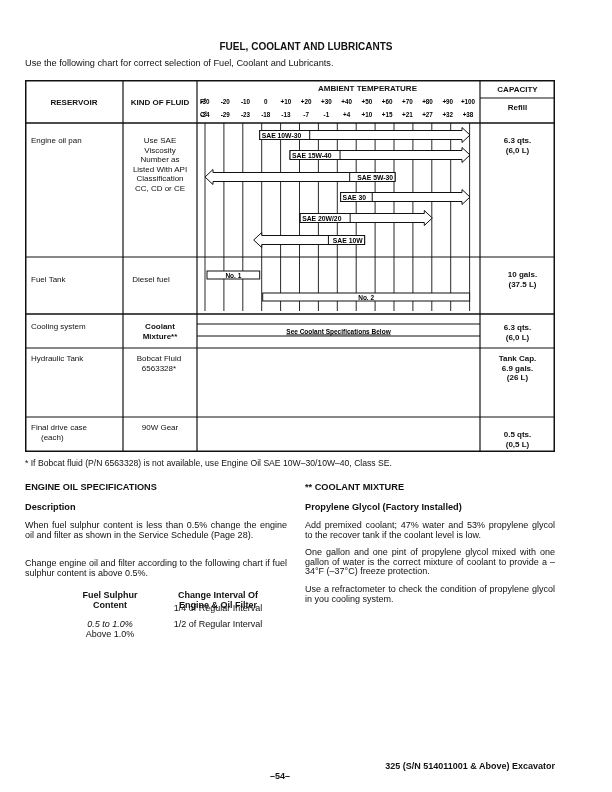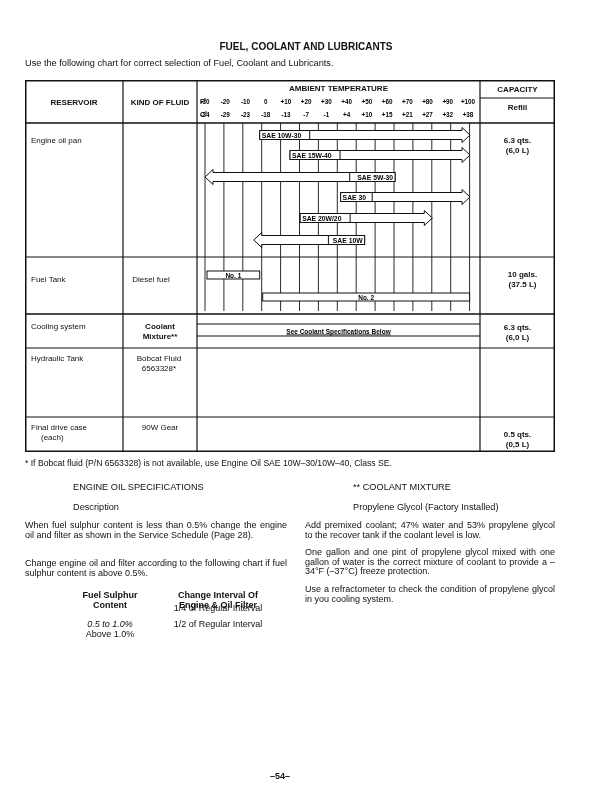--- a/index.html
+++ b/index.html
@@ -7,21 +7,21 @@
          font-family: "Liberation Sans", sans-serif; color: #111; }
   .abs { position: absolute; }
   .title { left: 0; width: 612px; top: 41px; text-align: center; font-weight: bold; font-size: 10px; }
   .intro { left: 25px; top: 58px; font-size: 9.2px; }
   .tbl { left: 25px; top: 80px; width: 530px; height: 372px; }
   .txt { position: absolute; font-size: 8px; line-height: 9.6px; }
   .c { text-align: center; }
   .b { font-weight: bold; }
   svg text { font-family: "Liberation Sans", sans-serif; }
   .foot { left: 25px; top: 458px; font-size: 8.6px; }
-  .h2 { font-weight: normal; font-size: 9.2px; margin-left: 48px; }
+  .h2 { font-weight: bold; font-size: 9.2px; }
   .para { font-size: 9px; line-height: 9.6px; text-align: justify; }
   .col-l { left: 25px; width: 262px; }
   .col-r { left: 305px; width: 250px; }
   .sulph { font-size: 9px; line-height: 10px; text-align: center; }
   .footer { font-size: 9px; font-weight: bold; line-height: 10px; }
 </style>
 </head>
 <body>
 
 <div class="abs title">FUEL, COOLANT AND LUBRICANTS</div>
@@ -106,25 +106,33 @@
       <text x="208.34615384615384" y="197.5" font-size="6.5" font-weight="bold" text-anchor="middle">No. 1</text>
       <rect x="237.69230769230768" y="213" width="206.9076923076923" height="8" fill="#fff" stroke="#111" stroke-width="1"></rect>
       <text x="341.1461538461538" y="219.5" font-size="6.5" font-weight="bold" text-anchor="middle">No. 2</text>
       <line x1="172" y1="244" x2="455" y2="244" stroke="#111" stroke-width="1"></line>
       <line x1="172" y1="256" x2="455" y2="256" stroke="#111" stroke-width="1"></line>
       <text x="313.5" y="253.5" font-size="6.5" font-weight="bold" text-anchor="middle" text-decoration="underline">See Coolant Specifications Below</text>
     </svg>
 
   <div class="txt b c" style="left:0;width:98px;top:18px;">RESERVOIR</div>
   <div class="txt b c" style="left:98px;width:74px;top:18px;">KIND OF FLUID</div>
-  <div class="txt b c" style="left:172px;width:283px;top:4px;">AMBIENT TEMPERATURE</div>
+  <div class="txt b c" style="left:172px;width:283px;top:4px;padding-left:29px;">AMBIENT TEMPERATURE</div>
   <div class="txt b c" style="left:455px;width:75px;top:5px;">CAPACITY</div>
   <div class="txt b c" style="left:455px;width:75px;top:23px;">Refill</div>
 
   <div class="txt" style="left:6px;top:56px;">Engine oil pan</div>
+  <div class="txt c" id="fluid-0" style="left:98px;width:74px;top:56px;">
+      <div>Use SAE</div>
+      <div>Viscosity</div>
+      <div>Number as</div>
+      <div>Listed With API</div>
+      <div>Classification</div>
+      <div>CC, CD or CE</div>
+    </div>
   <div class="txt b c" id="cap-0" style="left:455px;width:75px;top:56px;">
       <div>6.3 qts.</div>
       <div>(6,0 L)</div>
     </div>
 
   <div class="txt" style="left:6px;top:195px;">Fuel Tank</div>
   <div class="txt c" id="fluid-1" style="left:98px;width:56px;top:195px;">
       <div>Diesel fuel</div>
     </div>
   <div class="txt b c" id="cap-1" style="left:455px;width:85px;top:190px;">
@@ -139,20 +147,25 @@
     </div>
   <div class="txt b c" id="cap-2" style="left:455px;width:75px;top:243px;">
       <div>6.3 qts.</div>
       <div>(6,0 L)</div>
     </div>
 
   <div class="txt" style="left:6px;top:274px;">Hydraulic Tank</div>
   <div class="txt c" id="fluid-3" style="left:98px;width:72px;top:274px;">
       <div>Bobcat Fluid</div>
       <div>6563328*</div>
+    </div>
+  <div class="txt b c" id="cap-3" style="left:455px;width:75px;top:274px;">
+      <div>Tank Cap.</div>
+      <div>6.9 gals.</div>
+      <div>(26 L)</div>
     </div>
 
   <div class="txt" id="res-4" style="left:6px;top:343px;">
       <div>Final drive case</div>
       <div style="padding-left: 10px;">(each)</div>
     </div>
   <div class="txt c" id="fluid-4" style="left:98px;width:74px;top:343px;">
       <div>90W Gear</div>
     </div>
   <div class="txt b c" id="cap-4" style="left:455px;width:75px;top:350px;">
@@ -182,13 +195,14 @@
 <div class="abs sulph" style="left:158px;width:120px;top:603px;">1/4 of Regular Interval</div>
 
 <div class="abs col-r h2" style="top:482px;">** COOLANT MIXTURE</div>
 <div class="abs col-r h2" style="top:502px;">Propylene Glycol (Factory Installed)</div>
 <div class="abs col-r para" style="top:521px;">Add premixed coolant; 47% water and 53% propylene glycol to the recover tank if the coolant level is low.</div>
 <div class="abs col-r para" style="top:548px;">One gallon and one pint of propylene glycol mixed with one gallon of water is the correct mixture of coolant to provide a –34°F (–37°C) freeze protection.</div>
 <div class="abs col-r para" style="top:585px;">Use a refractometer to check the condition of propylene glycol in you cooling system.</div>
 
 <div class="abs footer" style="left:270px;top:771px;">–54–</div>
 <div class="abs footer" style="left:300px;width:255px;top:761px;text-align:right;">
+  <div>325 (S/N 514011001 &amp; Above) Excavator</div>
 </div>
 
 </body></html>

